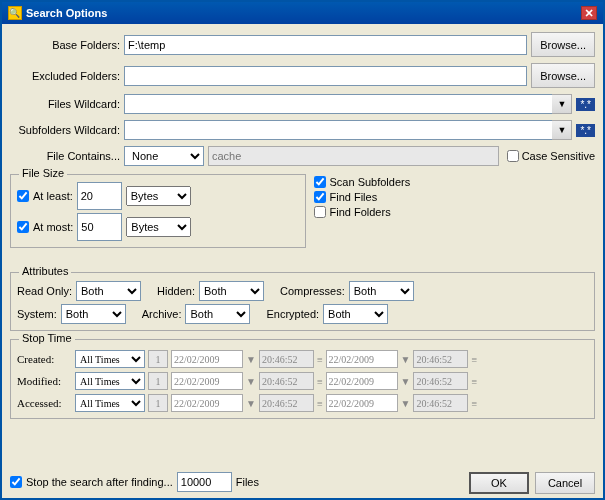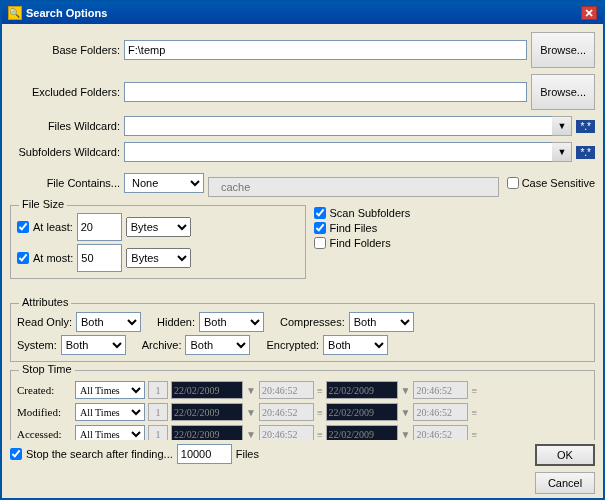--- a/index.html
+++ b/index.html
@@ -94,21 +94,21 @@
 
     .base-folder-input {
       flex: 1;
     }
 
     .excluded-folder-input {
       flex: 1;
     }
 
     .browse-btn {
-      height: 36px;
+      height: 25px;
       background: linear-gradient(to bottom, #f5f5f5, #e0e0e0);
       border: 1px solid #aaa;
       padding: 0 8px;
       cursor: pointer;
       font-size: 11px;
       white-space: nowrap;
     }
 
     .dropdown-arrow {
       height: 20px;
@@ -142,24 +142,23 @@
     .files-wildcard-combo .input-text {
       flex: 1;
       border-right: none;
     }
 
     .file-contains-input {
       flex: 1;
       height: 20px;
       background: #e8e8e8;
       border: 1px solid #aaa;
-      padding: 1px 12px;
+      padding: 1px 3px;
       color: #888;
       font-size: 11px;
-      margin-top: 9px;
     }
 
     
     .group-box {
       border: 1px solid #aaa;
       padding: 4px 6px 6px 6px;
       position: relative;
       margin-top: 2px;
     }
 
@@ -249,21 +248,21 @@
       background: #e8e8e8;
       font-size: 10px;
       text-align: center;
       color: #888;
     }
 
     .time-date-input {
       width: 72px;
       height: 18px;
       border: 1px solid #aaa;
-      background: #0f172a;
+      background: #ffffff;
       font-size: 10px;
       color: #888;
       padding: 0 2px;
     }
 
     .time-time-input {
       width: 55px;
       height: 18px;
       border: 1px solid #aaa;
       background: #e8e8e8;
@@ -292,21 +291,20 @@
     }
 
     .stop-input {
       width: 55px;
       height: 20px;
     }
 
     .ok-cancel {
       display: flex;
       gap: 6px;
-      flex-direction: column;
     }
 
     .ok-btn, .cancel-btn {
       width: 60px;
       height: 22px;
       background: linear-gradient(to bottom, #f5f5f5, #e0e0e0);
       border: 1px solid #aaa;
       cursor: pointer;
       font-size: 11px;
     }

